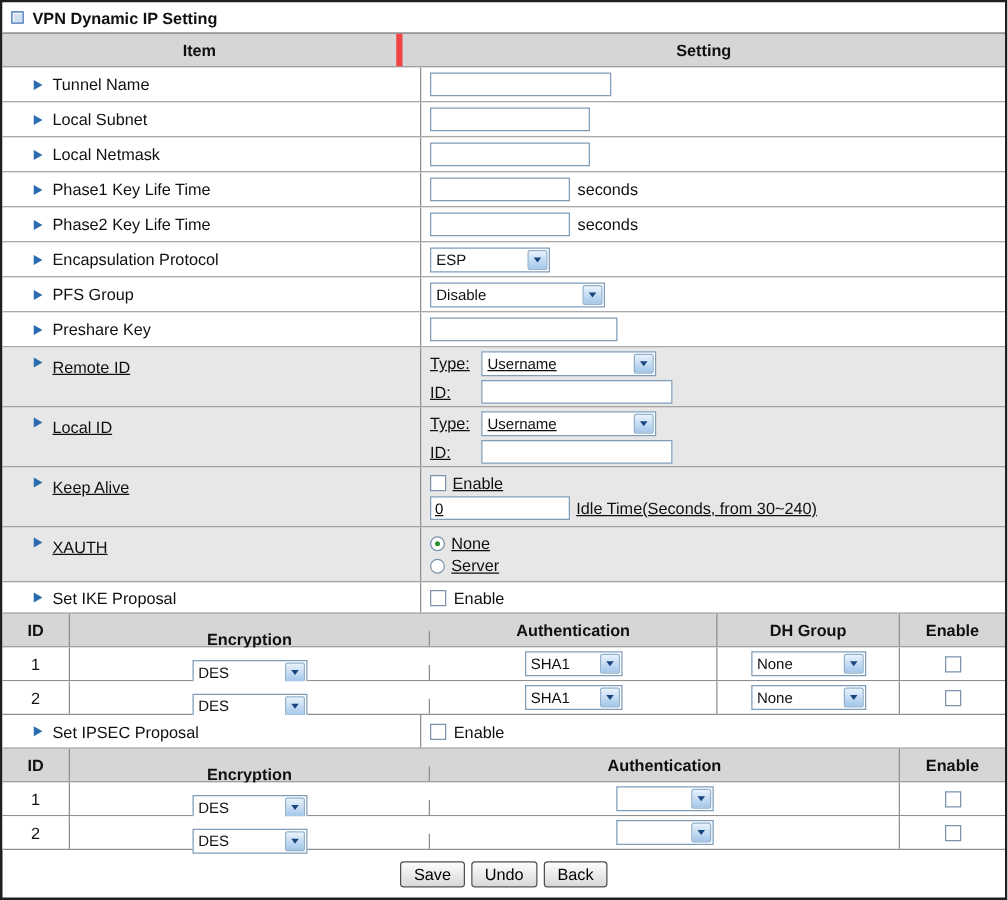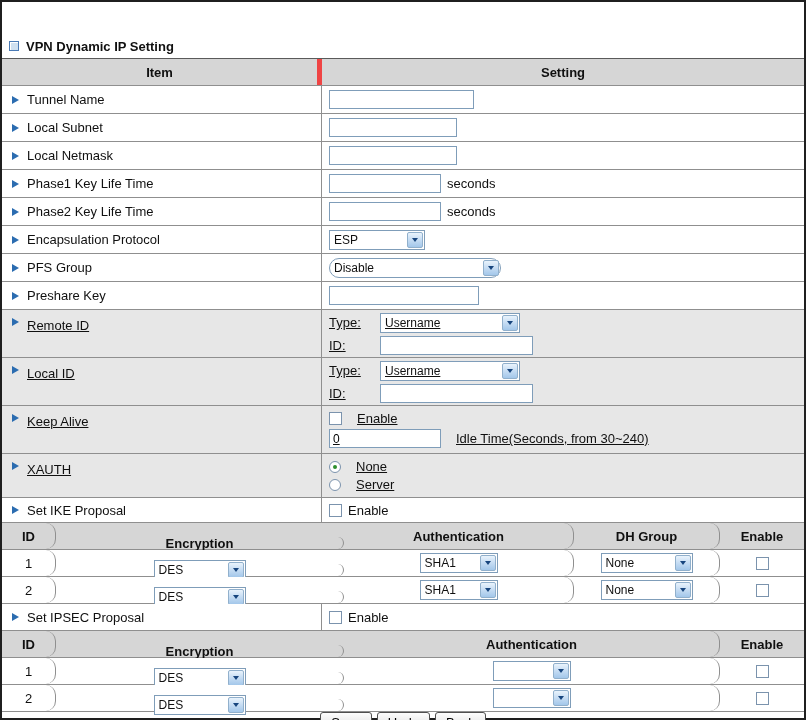--- a/index.html
+++ b/index.html
@@ -6,44 +6,43 @@
   body { background: #ffffff; font-family: "Liberation Sans", sans-serif; }
   .page {
     width: 806px; height: 720px; border: 2px solid #1f1f1f;
     display: flex; flex-direction: column; background: #fff;
     color: #101010; font-size: 13px;
   }
   .titlebar {
     height: 25px; flex: none; display: flex; align-items: center; gap: 7px;
     padding: 0 7px; border-bottom: 1px solid #5a5a5a; font-weight: 700;
     background: #fff;
-    margin-top: 32px;
   }
   .winicon {
     width: 10px; height: 10px; flex: none;
     border: 1px solid #4a7ab5; background: #cfe0f0;
     box-shadow: inset 1px 1px 0 #fff;
   }
   .hdr { height: 27px; flex: none; display: flex; background: #d6d6d6;
          border-bottom: 1px solid #8f8f8f; font-weight: 700; }
   .hdr > div { display: flex; align-items: center; justify-content: center; }
   .hi { width: 320px; border-right: 5px solid #ef4444; }
   .hs { flex: 1; }
 
-  .row { flex: none; display: flex; border-bottom: 1px solid #8f8f8f; background: #fff; }
+  .row { flex: none; display: flex; border-bottom: 1px solid #8f8f8f; background: #fff; padding-left: 15px; }
   .row.shaded { background: #e7e7e7; text-decoration: underline; }
   .c-item { width: 320px; border-right: 1px solid #8f8f8f; display: flex;
             align-items: center; gap: 8px; padding-left: 10px; }
   .c-set { flex: 1; display: flex; align-items: center; gap: 6px; padding-left: 7px; }
   .h28 { height: 28px; } .h48 { height: 48px; } .h44 { height: 44px; }
   .h25 { height: 25px; } .h27 { height: 27px; }
   .tall .c-item { align-items: flex-start; padding-top: 8px; }
   .c-set.col { flex-direction: column; align-items: flex-start;
                justify-content: center; gap: 3px; }
-  .line { display: flex; align-items: center; gap: 15px; }
+  .line { display: flex; align-items: center; gap: 5px; }
   .sub { width: 36px; flex: none; }
 
   .arrow { width: 0; height: 0; flex: none;
            border-left: 7px solid #2b6cb0;
            border-top: 4px solid transparent; border-bottom: 4px solid transparent; }
 
   .txt { height: 19px; border: 1px solid #7f9db9; background: #fff;
          font: 12px "Liberation Sans", sans-serif; padding: 0 3px; }
   .w145 { width: 145px; } .w128 { width: 128px; } .w112 { width: 112px; }
   .w150 { width: 150px; } .w153 { width: 153px; }
@@ -52,34 +51,34 @@
            border: 1px solid #7f9db9; background: #fff; flex: none; cursor: default; }
   .xpsel .v { flex: 1; font-size: 12px; display: flex; align-items: center;
               padding: 0 4px; white-space: nowrap; overflow: hidden; }
   .xpsel .b { width: 16px; flex: none; margin: 1px; border-radius: 2px;
               border: 1px solid #91b0cc;
               background: linear-gradient(180deg, #e9f3fc, #c5dcf3 50%, #a3c7ea);
               display: flex; align-items: center; justify-content: center; }
   .xpsel .b::after { content: ""; width: 0; height: 0;
               border-left: 3px solid transparent; border-right: 3px solid transparent;
               border-top: 4px solid #17457e; }
-  .sel96 { width: 96px; } .sel158 { width: 172px; border-radius: 10px; } .sel140 { width: 140px; text-align: right; }
+  .sel96 { width: 96px; } .sel158 { width: 140px; } .sel140 { width: 140px; text-align: right; }
   .sel92 { width: 92px; gap: 20px; } .sel78 { width: 78px; }
 
   .cb { width: 13px; height: 13px; border: 1px solid #7b93ad; background: #fff;
         display: inline-block; flex: none; }
   .rb { width: 12px; height: 12px; border: 1px solid #7b93ad; border-radius: 50%;
         background: #fff; display: inline-block; flex: none; position: relative; }
   .rb.on::after { content: ""; position: absolute; left: 3px; top: 3px;
         width: 4px; height: 4px; border-radius: 50%; background: #2e8f2e; }
 
   .trow { flex: none; display: flex; border-bottom: 1px solid #8f8f8f; background: #fff; }
   .trow.thead { background: #d6d6d6; font-weight: 700; }
   .trow > div { display: flex; align-items: center; justify-content: center;
-                border-right: 1px solid #8f8f8f; border-radius: 10px; }
+                border-right: 1px solid #8f8f8f; }
   .trow > div:last-child { border-right: none; }
   .t-id { width: 54px; } .t-enc { width: 288px; margin-top: 14px; } .t-auth { width: 230px; }
   .t-dh { width: 146px; } .t-auth2 { width: 376px; } .t-en { flex: 1; }
 
   .footer { flex: 1; display: flex; align-items: center; justify-content: center; gap: 5px; }
   .btn { font: 13px "Liberation Sans", sans-serif; padding: 2px 10px;
          border: 1px solid #4f4f4f; border-radius: 3px;
          background: linear-gradient(180deg, #fdfdfd, #d9d9d9); cursor: pointer; }
 </style>
 </head>

